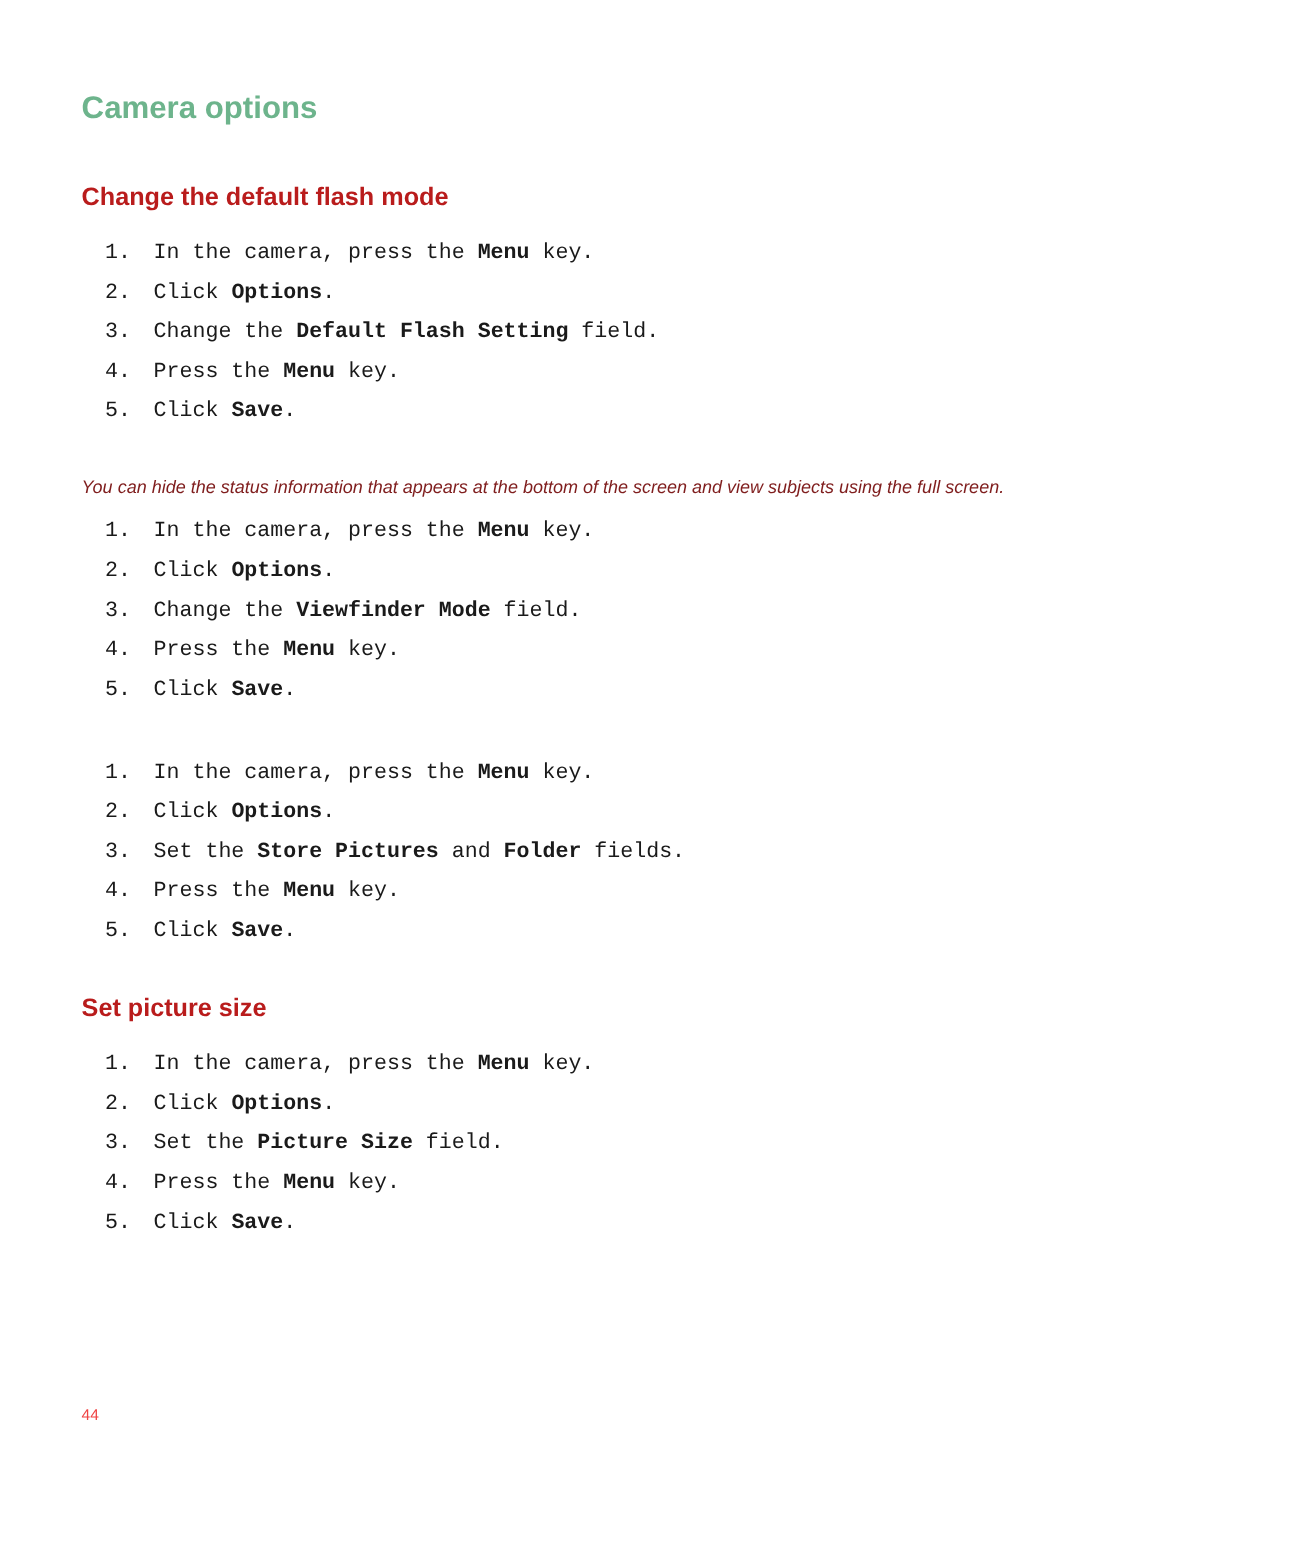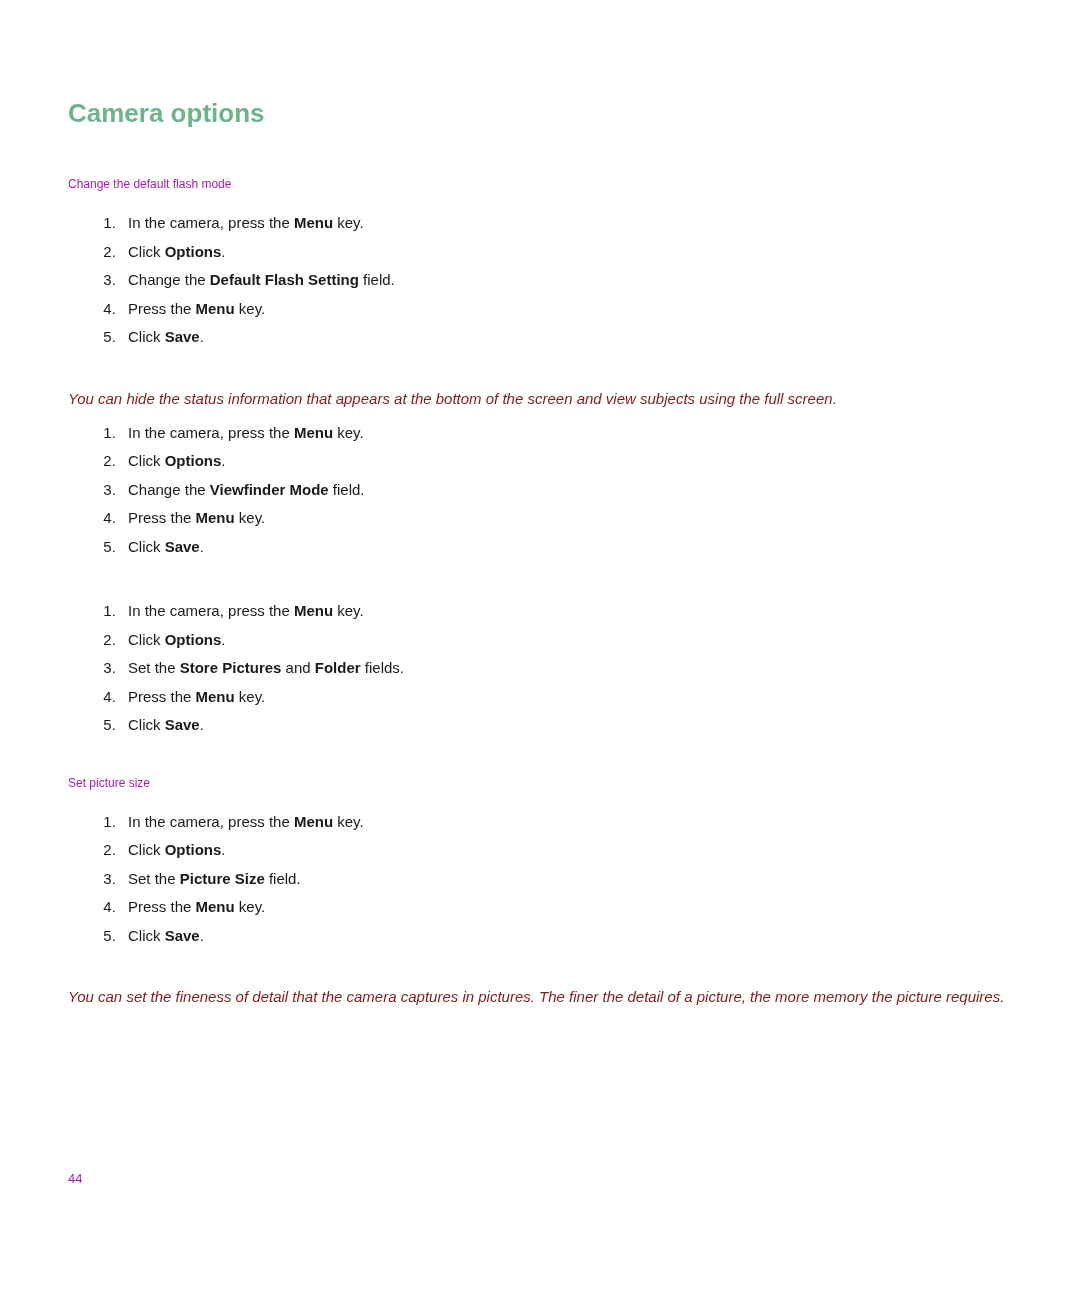--- a/index.html
+++ b/index.html
@@ -5,58 +5,59 @@
     * { margin: 0; padding: 0; box-sizing: border-box; }
     body {
       width: 1080px;
       height: 1296px;
       background: #fff;
       font-family: -apple-system, BlinkMacSystemFont, "Segoe UI", Arial, sans-serif;
       color: #1a1a1a;
       position: relative;
     }
     .page {
-      padding: 98px 68px 0 68px;
+      padding: 74px 68px 0 68px;
     }
     .main-heading {
       font-size: 26px;
       font-weight: 700;
       color: #6db48c;
       margin-bottom: 48px;
     }
     .sub-heading {
-      font-size: 12px;
-      font-weight: 400;
-      color: #a21caf;
+      font-size: 21px;
+      font-weight: 700;
+      color: #b91c1c;
       margin-bottom: 18px;
     }
     .intro-text {
       font-size: 15px;
       color: #7f1d1d;
       margin-bottom: 10px;
       line-height: 1.4;
       font-style: italic;
     }
     ol {
       list-style: decimal;
       padding-left: 52px;
       margin-bottom: 36px;
     }
     ol li {
-      font-size: 15px;
+      font-size: 18px;
       padding: 3px 0 3px 8px;
       line-height: 1.5;
+      font-family: Liberation Mono, monospace;
     }
     .bold { font-weight: 700; }
     .page-number {
       position: absolute;
       bottom: 110px;
       left: 68px;
       font-size: 13px;
-      color: #a21caf;
+      color: #ef4444;
     }
     .section { margin-bottom: 10px; }
   </style>
 </head>
 <body>
 
 <div class="page">
   <h1 class="main-heading">Camera options</h1>
   <div id="sections-container">
       <div class="section">
@@ -92,17 +93,16 @@
         <h2 class="sub-heading">Set picture size</h2>
         <ol>
           <li><span>In the camera, press the </span><span class="bold">Menu</span><span> key.</span></li>
           <li><span>Click </span><span class="bold">Options</span><span>.</span></li>
           <li><span>Set the </span><span class="bold">Picture Size</span><span> field.</span></li>
           <li><span>Press the </span><span class="bold">Menu</span><span> key.</span></li>
           <li><span>Click </span><span class="bold">Save</span><span>.</span></li>
         </ol>
       </div>
       <div class="section">
-        <p class="intro-text">You can set the fineness of detail that the camera captures in pictures. The finer the detail of a picture, the more memory the picture requires.</p>
       </div>
     </div>
 </div>
 <div class="page-number">44</div>
 
 </body></html>

